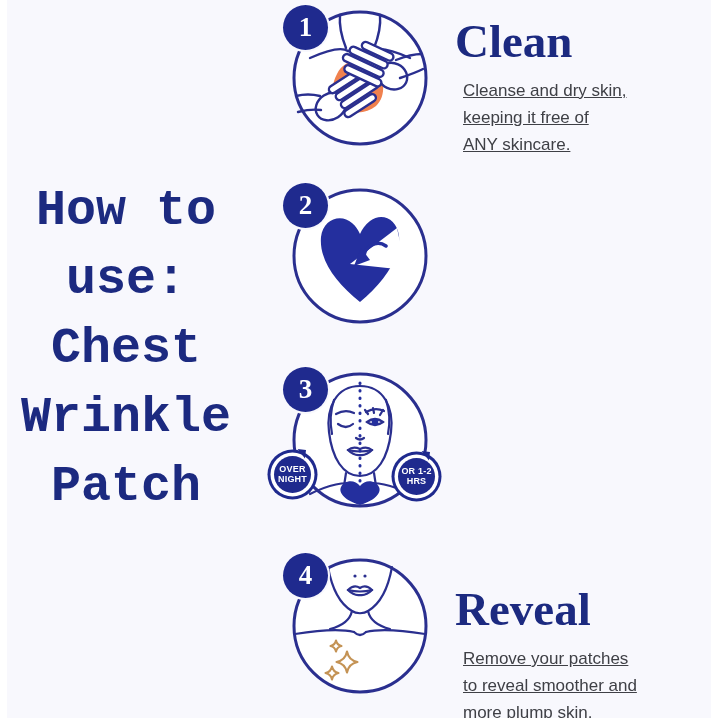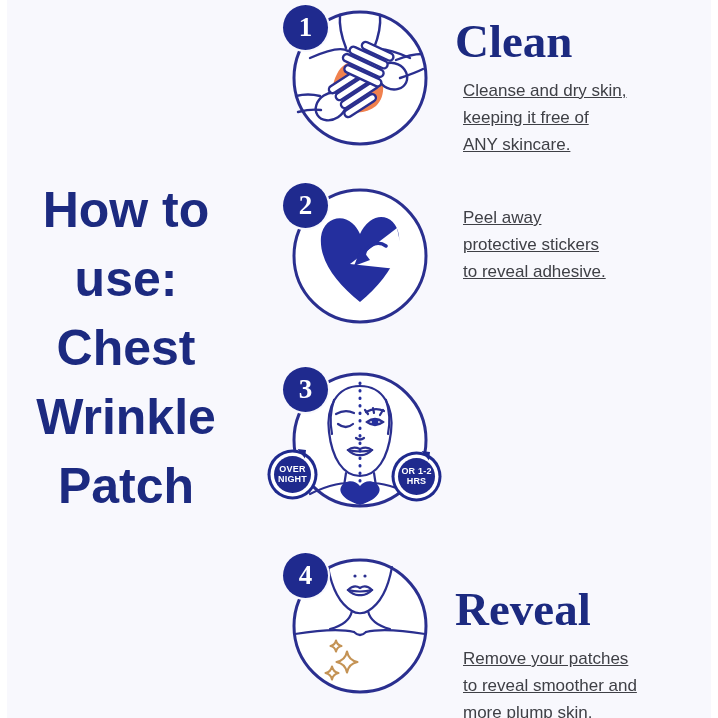--- a/index.html
+++ b/index.html
@@ -8,21 +8,21 @@
     background:#f8f8fd; overflow:hidden;
     font-family:"Liberation Sans", sans-serif;
   }
   .edge { position:absolute; top:0; bottom:0; width:7px; background:#ffffff; }
   .edge.left { left:0; } .edge.right { right:0; }
 
   
   .heading {
     position:absolute; left:18px; top:176px; width:216px;
     text-align:center; color:#1c2a80;
-    font-family:Liberation Sans, sans-serif; font-weight:700;
+    font-family:Liberation Mono, monospace; font-weight:700;
     font-size:50px; line-height:69px;
   }
 
   
   .step { position:absolute; left:290px; width:420px; height:150px; }
   .step.s1 { top:8px; } .step.s2 { top:186px; } .step.s3 { top:370px; } .step.s4 { top:556px; }
 
   .icon-wrap { position:absolute; left:0; top:0; width:140px; height:140px; }
   .icon-wrap svg { display:block; }
 
@@ -135,23 +135,20 @@
       <svg width="140" height="140" viewBox="0 0 140 140">
         <circle cx="70" cy="70" r="66" fill="#ffffff" stroke="#2a2f8f" stroke-width="3"></circle>
         <path d="M70,116 C46,97 29,74 31,51 C33,33 51,27 62,37 C66,40 68,44 70,48 C72,43 75,39 80,35 C92,26 107,33 109,50 C111,72 94,96 70,116 Z" fill="#242f9e"></path>
         <polygon points="60,78 107,42 116,84" fill="#ffffff"></polygon>
         <path d="M96,60 A14,14 0 0 0 74,72" fill="none" stroke="#242f9e" stroke-width="3.5" stroke-linecap="round"></path>
         <polygon points="64,80 80,74 71,62" fill="#242f9e"></polygon>
       </svg>
       <div class="num-badge">2</div>
     </div>
     <div class="step-text">
-      <p class="step-desc">Peel away
-protective stickers
-to reveal adhesive.</p>
     </div>
   </div>
 
   <div class="step s3">
     <div class="icon-wrap">
       <svg width="140" height="140" viewBox="0 0 140 140">
         <circle cx="70" cy="70" r="66" fill="#ffffff" stroke="#2a2f8f" stroke-width="3"></circle>
         <g fill="none" stroke="#2a2f8f" stroke-width="2.2" stroke-linecap="round">
           <path d="M70,16 C94,16 104,38 101,62 C98,88 87,106 70,106 C53,106 42,88 39,62 C36,38 46,16 70,16 Z"></path>
           <path d="M44,30 C40,42 40,54 42,64"></path>

